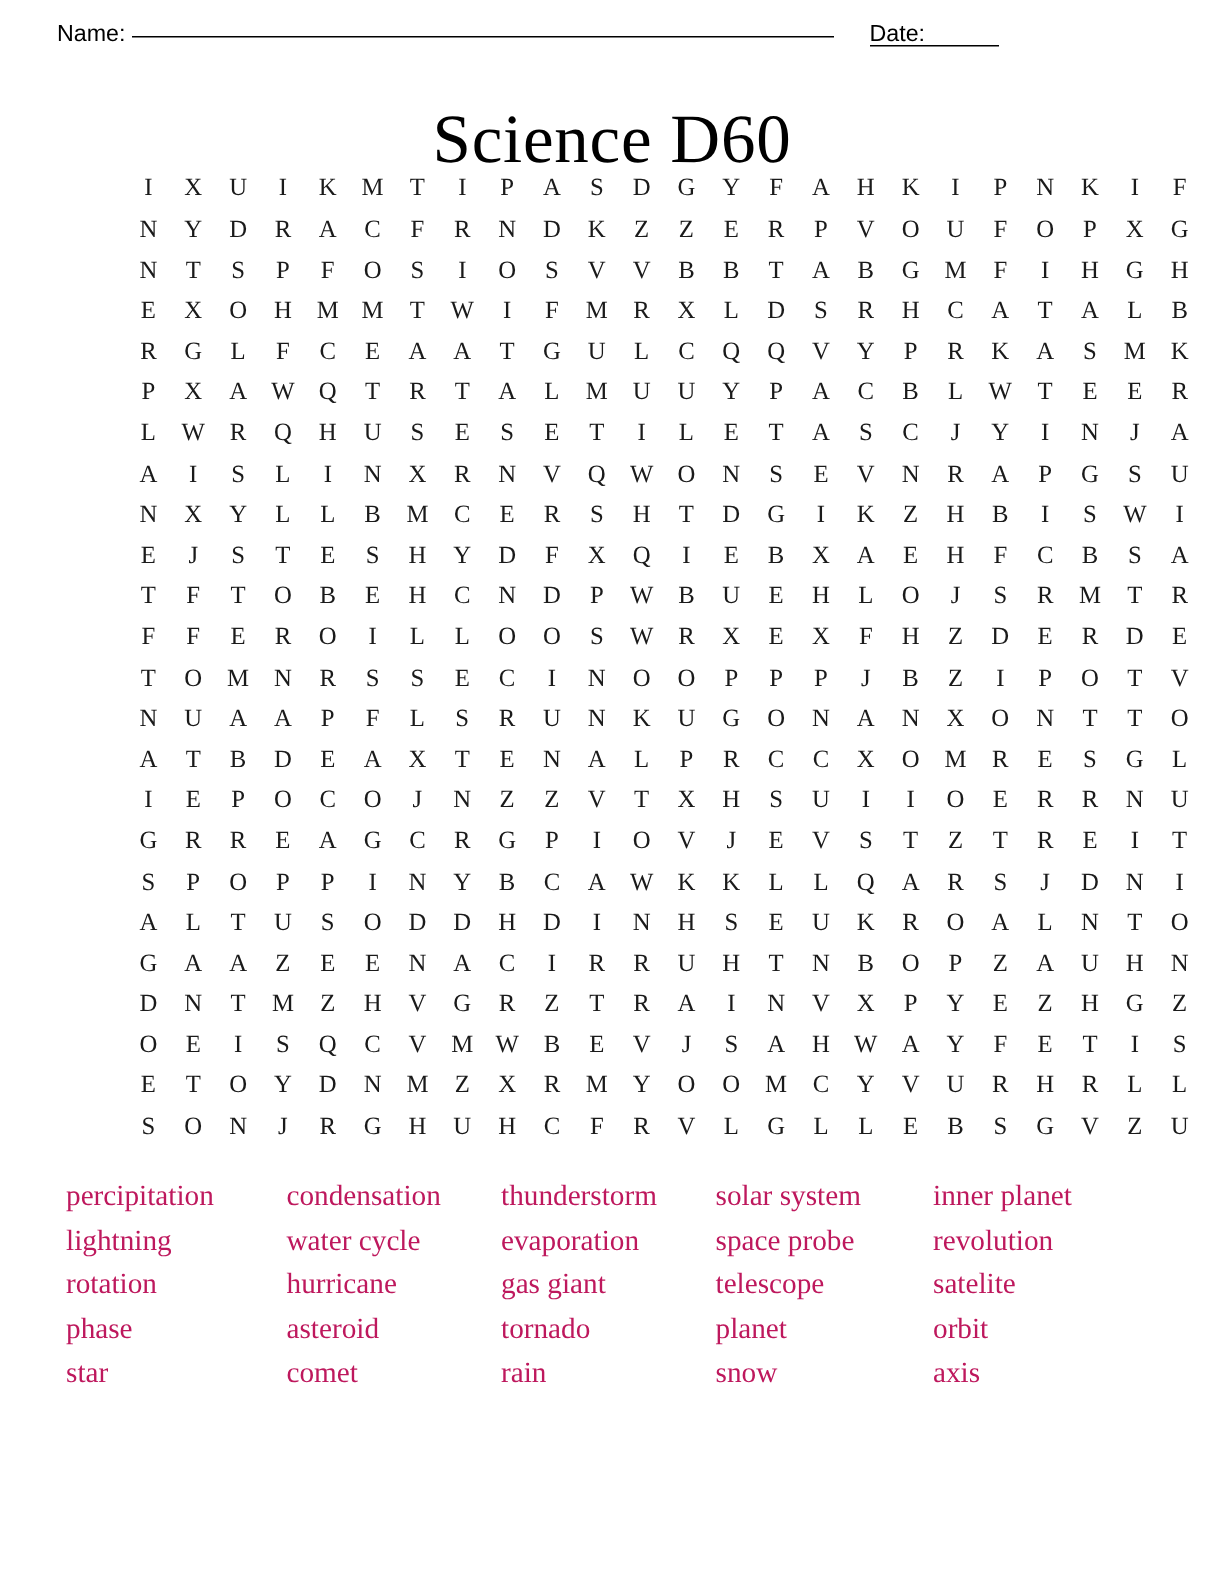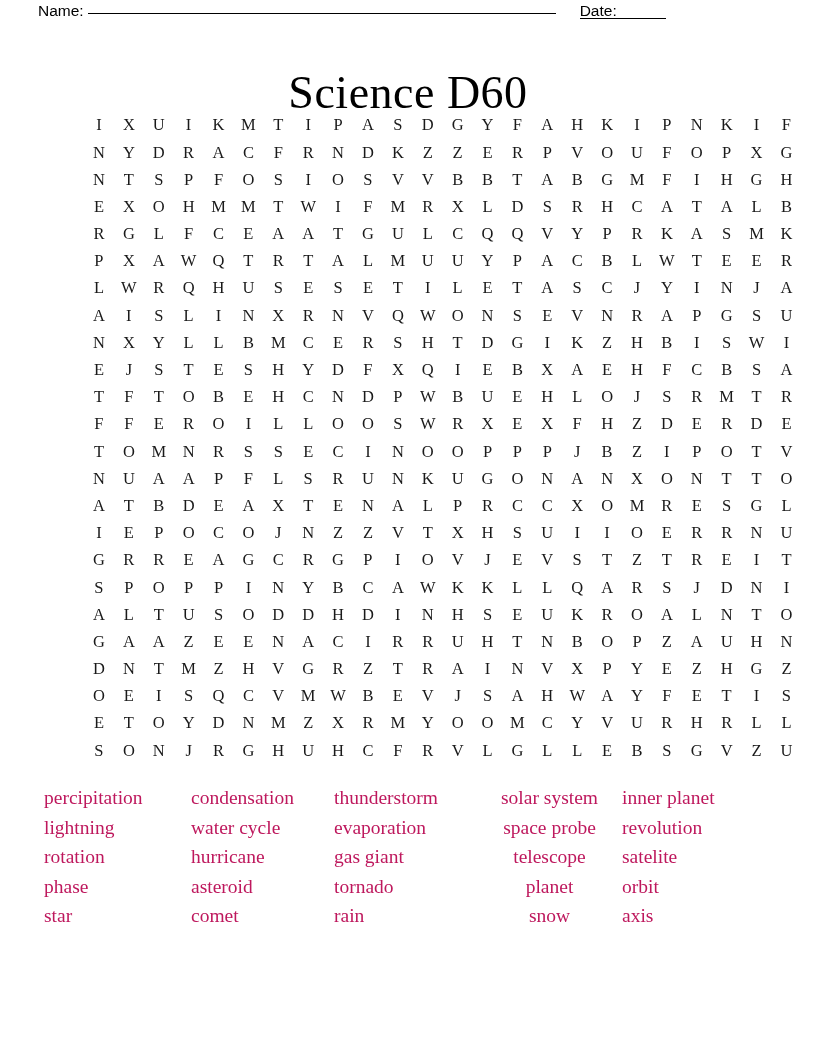--- a/index.html
+++ b/index.html
@@ -26,20 +26,21 @@
     height: 22px;
     display: flex;
     align-items: baseline;
     font-family: "Liberation Sans", "DejaVu Sans", sans-serif;
     font-size: 15.5px;
     color: #000;
   }
   .field-label {
     white-space: nowrap;
     padding-right: 4px;
+    margin-top: 12px;
   }
   .rule {
     display: inline-block;
     border-bottom: 1.3px solid #000;
     height: 0;
     position: relative;
     top: -2px;
   }
   .rule-name { width: 468px; }
   .rule-date { width: 86px; }
@@ -95,21 +96,21 @@
     width: 716px;
     display: flex;
     align-items: flex-start;
   }
   .word-col {
     flex: 0 0 auto;
   }
   .word-col.c1 { width: 147px; }
   .word-col.c2 { width: 143px; }
   .word-col.c3 { width: 143px; }
-  .word-col.c4 { width: 145px; text-align: center; }
+  .word-col.c4 { width: 145px; }
   .word-col.c5 { width: 138px; }
   .word-item {
     font-family: "Liberation Serif", "DejaVu Serif", serif;
     font-size: 19.5px;
     line-height: 29.5px;
     white-space: nowrap;
     color: #be185d;
   }
 </style>
 </head>

